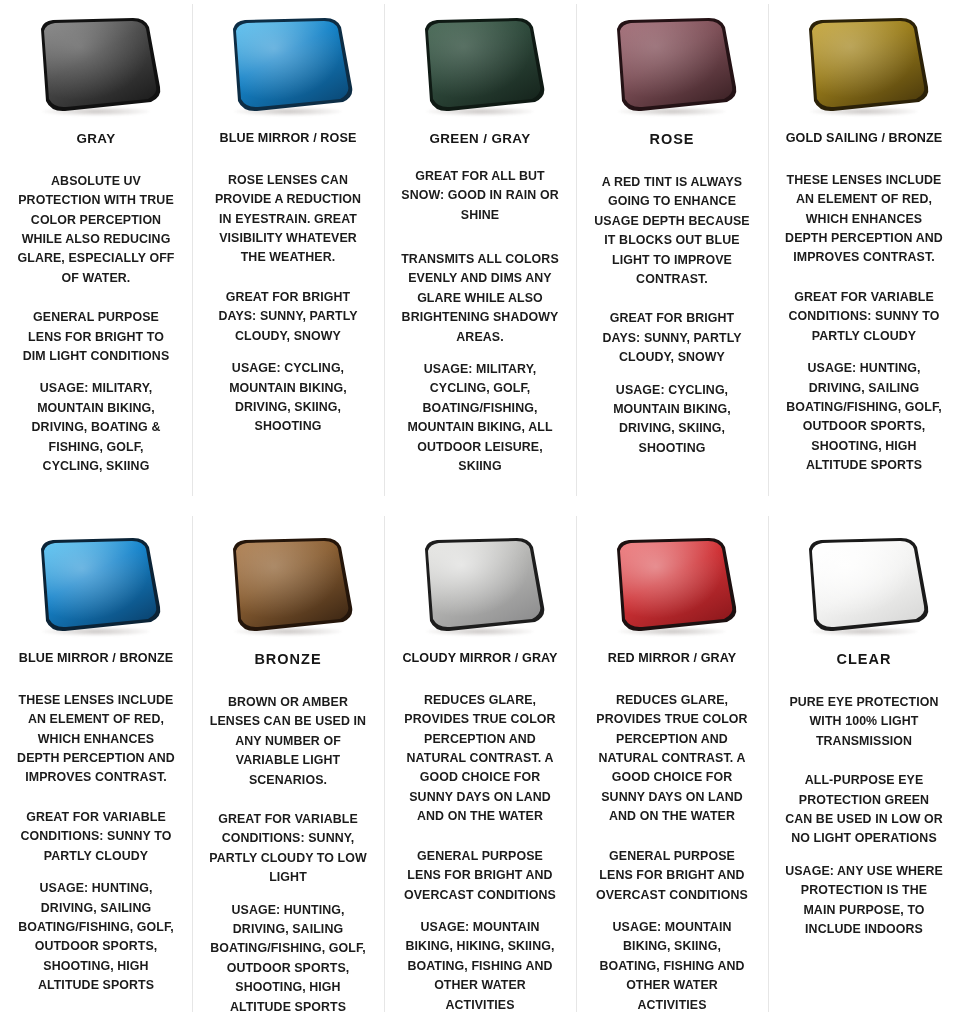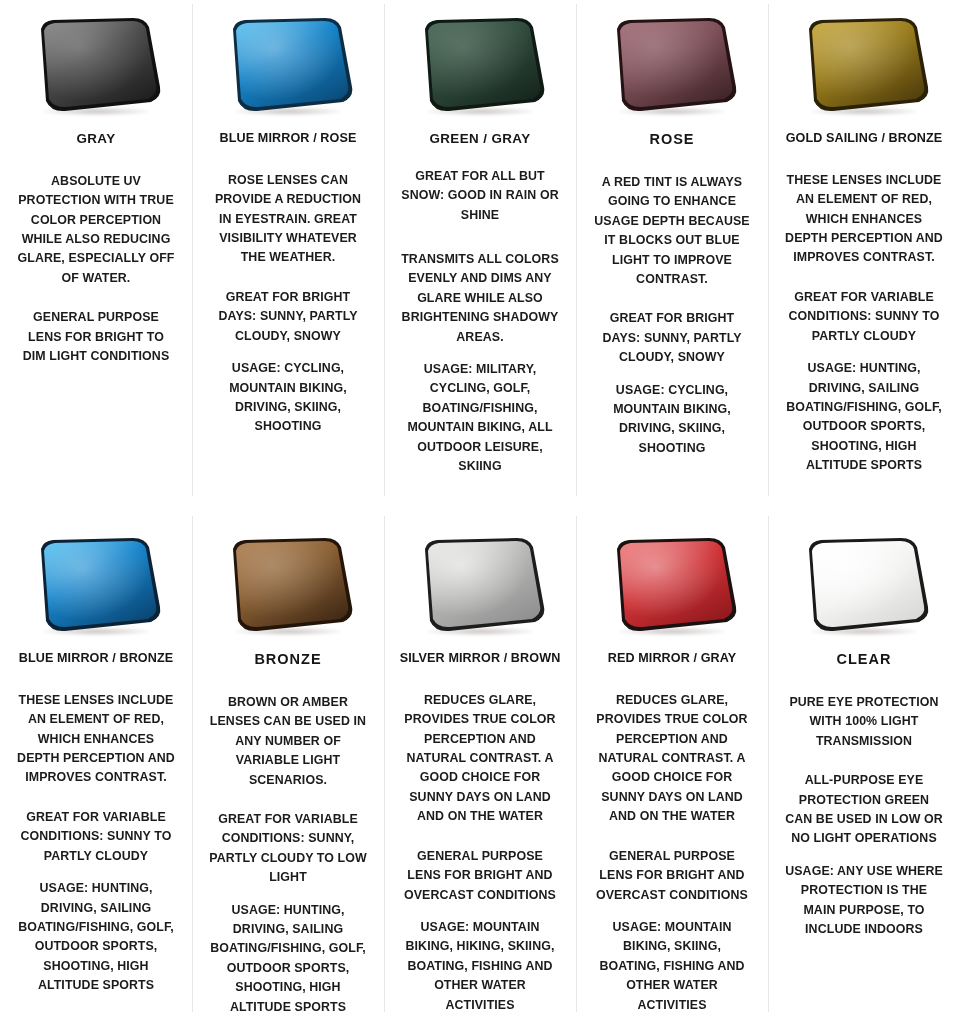--- a/index.html
+++ b/index.html
@@ -131,20 +131,21 @@
             </defs>
             <path d="M12,14 Q14,6 24,5 L104,3 Q116,3 120,12 L131,72 Q133,82 122,87 L36,96 Q22,97 17,86 Z" fill="#111111"></path>
             <path d="M15,16 Q17,9 26,8 L103,6 Q114,6 117,14 L127,71 Q129,79 119,84 L37,92 Q25,93 20,84 Z" fill="url(#g_r0c0)"></path>
             <path d="M15,16 Q17,9 26,8 L103,6 Q114,6 117,14 L127,71 Q129,79 119,84 L37,92 Q25,93 20,84 Z" fill="url(#h_r0c0)"></path>
           </svg>
         </div>
       </div>
       <div class="title narrow">GRAY</div>
       <div class="para para-desc">ABSOLUTE UV PROTECTION WITH TRUE COLOR PERCEPTION WHILE ALSO REDUCING GLARE, ESPECIALLY OFF OF WATER.</div>
       <div class="para para-cond">GENERAL PURPOSE LENS FOR BRIGHT TO DIM LIGHT CONDITIONS</div>
+      <div class="para para-usage">USAGE: MILITARY, MOUNTAIN BIKING, DRIVING, BOATING &amp; FISHING, GOLF, CYCLING, SKIING</div>
     </div>
 
     <div class="cell">
       <div class="lens-wrap">
         <div class="lens-shadow"></div>
         <div class="lens">
           <svg viewBox="0 0 134 100" xmlns="http://www.w3.org/2000/svg" aria-hidden="true">
             <defs>
               <linearGradient id="g_r0c1" x1="0.12" y1="0" x2="0.85" y2="1">
                 <stop offset="0%" stop-color="#4fb8ea"></stop>
@@ -327,21 +328,21 @@
                 <stop offset="0%" stop-color="#ffffff" stop-opacity="0.6"></stop>
                 <stop offset="100%" stop-color="#ffffff" stop-opacity="0"></stop>
               </radialGradient>
             </defs>
             <path d="M12,14 Q14,6 24,5 L104,3 Q116,3 120,12 L131,72 Q133,82 122,87 L36,96 Q22,97 17,86 Z" fill="#1d1d1d"></path>
             <path d="M15,16 Q17,9 26,8 L103,6 Q114,6 117,14 L127,71 Q129,79 119,84 L37,92 Q25,93 20,84 Z" fill="url(#g_r1c2)"></path>
             <path d="M15,16 Q17,9 26,8 L103,6 Q114,6 117,14 L127,71 Q129,79 119,84 L37,92 Q25,93 20,84 Z" fill="url(#h_r1c2)"></path>
           </svg>
         </div>
       </div>
-      <div class="title xnarrow">SILVER MIRROR / BROWN</div>
+      <div class="title xnarrow">CLOUDY MIRROR / GRAY</div>
       <div class="para para-desc">REDUCES GLARE, PROVIDES TRUE COLOR PERCEPTION AND NATURAL CONTRAST. A GOOD CHOICE FOR SUNNY DAYS ON LAND AND ON THE WATER</div>
       <div class="para para-cond">GENERAL PURPOSE LENS FOR BRIGHT AND OVERCAST CONDITIONS</div>
       <div class="para para-usage">USAGE: MOUNTAIN BIKING, HIKING, SKIING, BOATING, FISHING AND OTHER WATER ACTIVITIES</div>
     </div>
 
     <div class="cell">
       <div class="lens-wrap">
         <div class="lens-shadow"></div>
         <div class="lens">
           <svg viewBox="0 0 134 100" xmlns="http://www.w3.org/2000/svg" aria-hidden="true">

